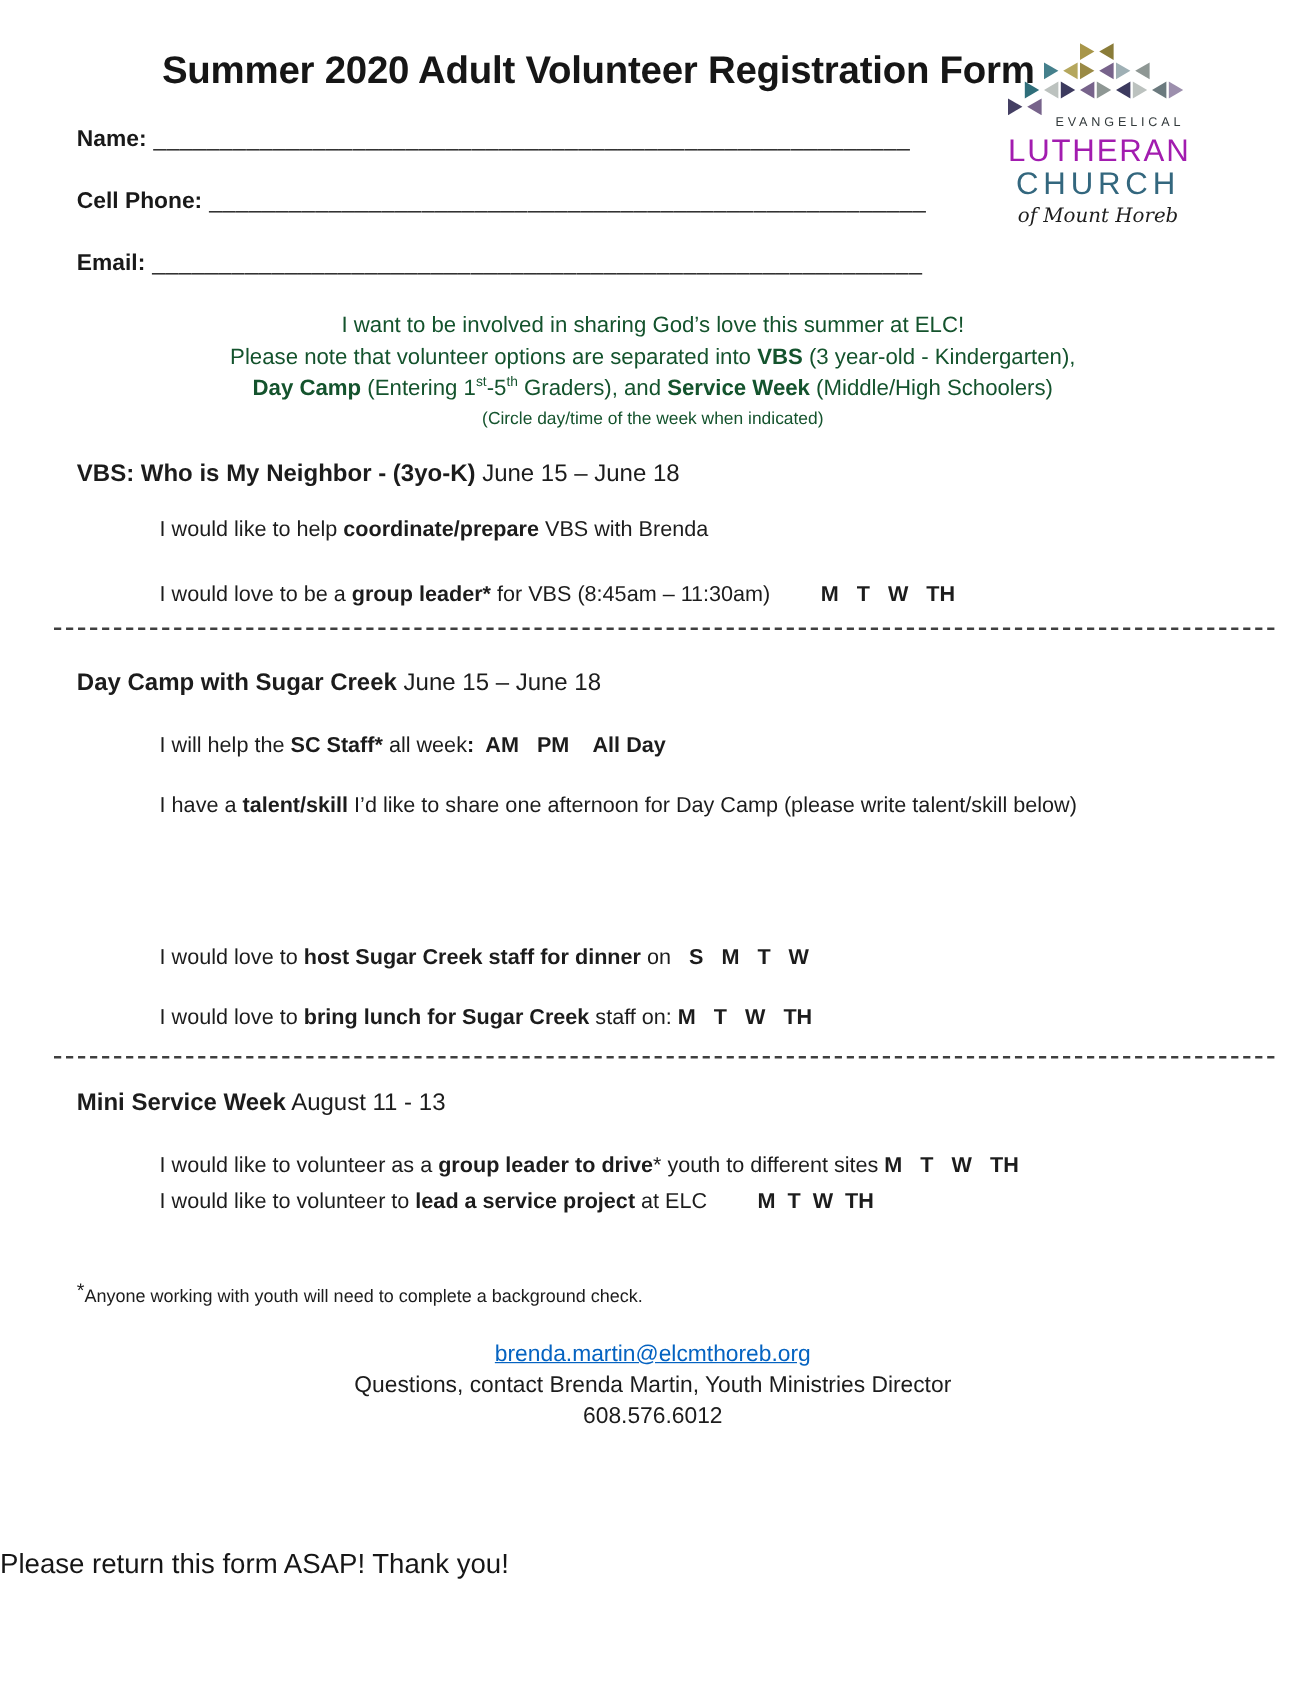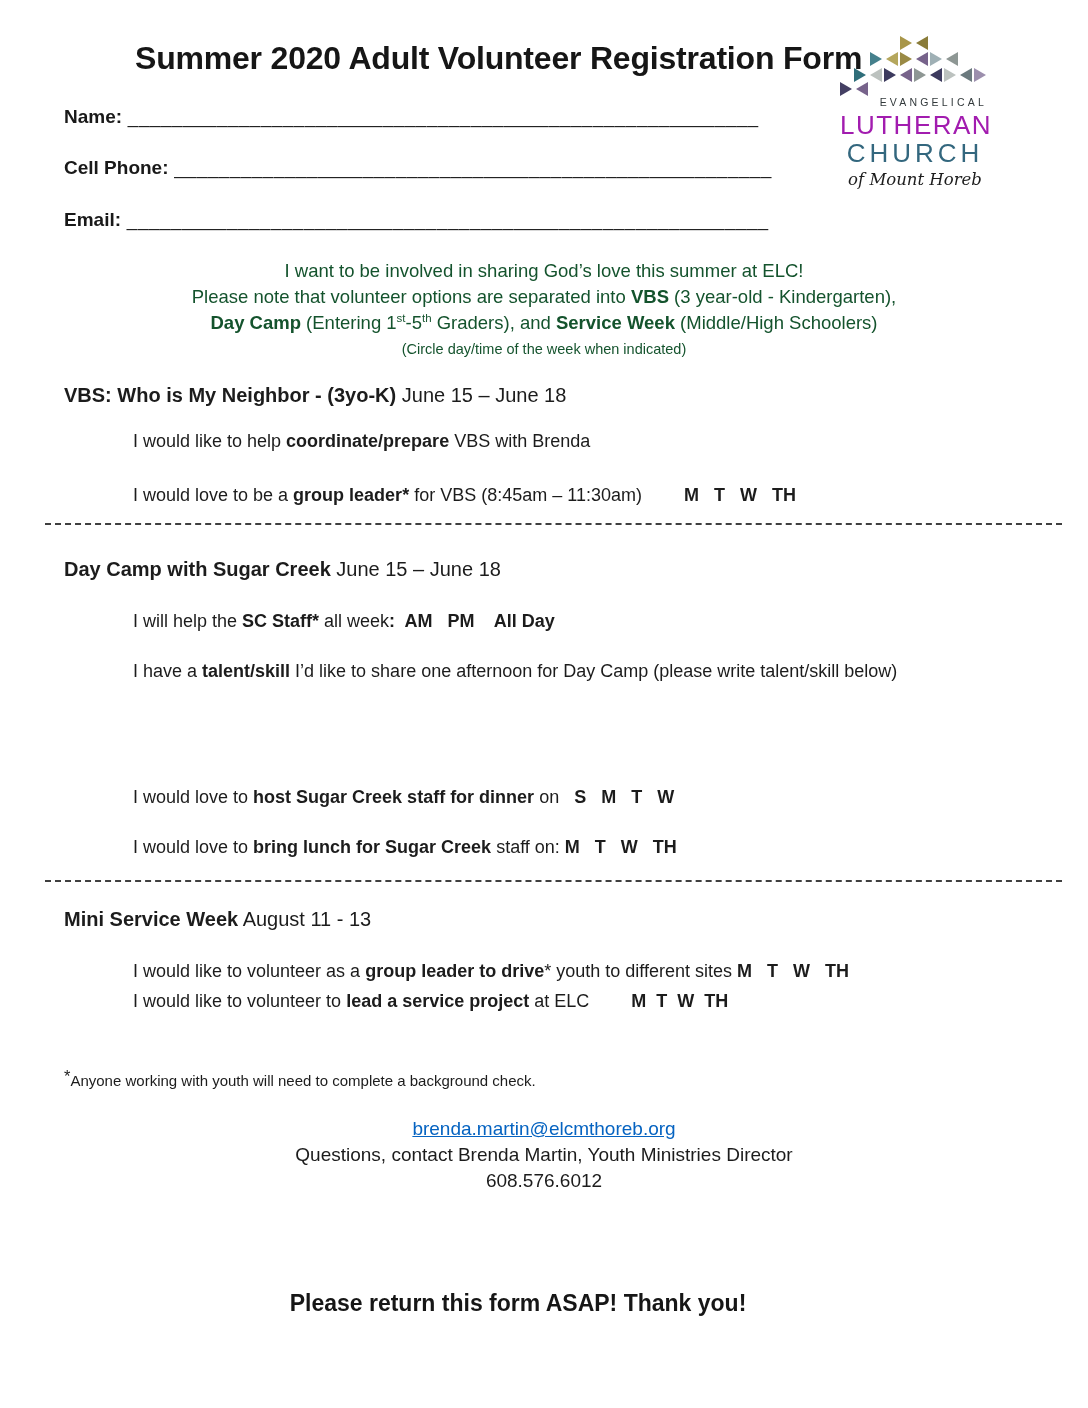--- a/index.html
+++ b/index.html
@@ -134,23 +134,22 @@
     line-height: 26px;
   }
   .email-link {
     color: #0563c1;
     text-decoration: underline;
     cursor: pointer;
   }
   .closing {
     position: absolute;
     top: 1290px; left: 0; width: 1036px;
-    text-align: center;
     font-size: 23px;
-    font-weight: 700;
+    font-weight: 400;
     color: #161616;
   }
 </style>
 </head>
 <body>
 
 <div class="page">
 
   <div class="title">Summer 2020 Adult Volunteer Registration Form</div>
 

